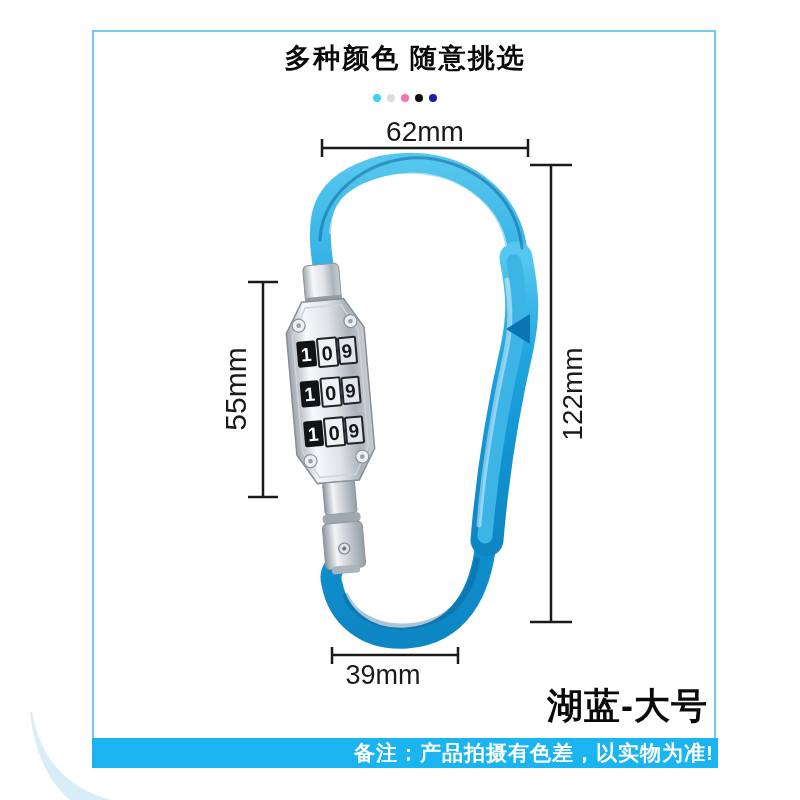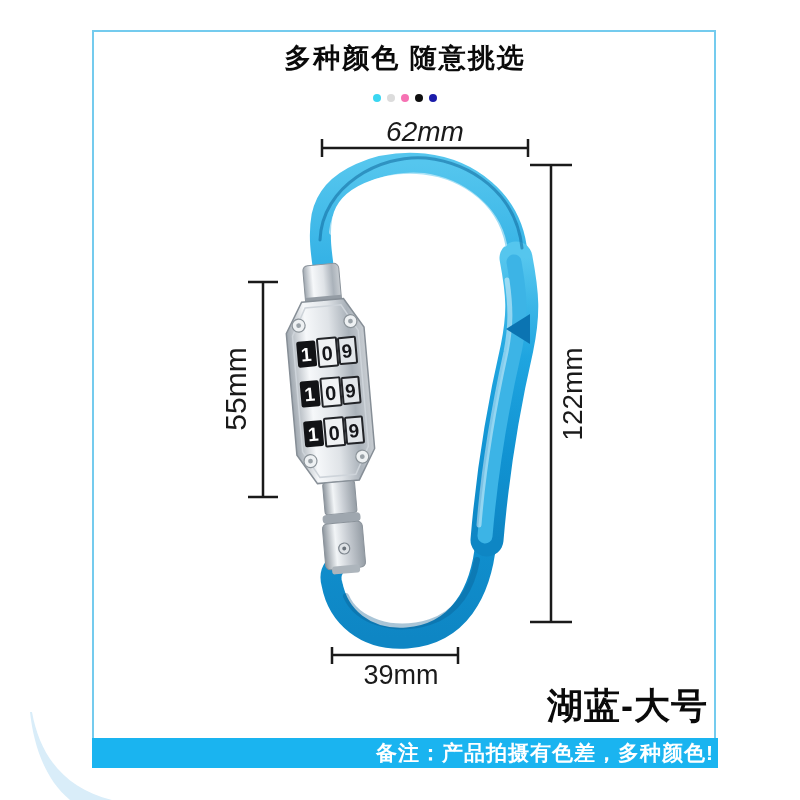--- a/index.html
+++ b/index.html
@@ -18,26 +18,26 @@
   .title{
     left:92px;top:40px;width:626px;text-align:center;
     font-size:27px;font-weight:800;color:#0a0a0a;letter-spacing:2px;
   }
   .dots{
     left:92px;top:94px;width:626px;display:flex;justify-content:center;gap:6px;
   }
   .dot{width:8px;height:8px;border-radius:50%;}
   
   .dim{color:#1a1a1a;font-size:28px;font-weight:400;white-space:nowrap;}
-  .dim-62{left:350px;top:116px;width:150px;text-align:center;font-style:italic;}
+  .dim-62{left:350px;top:116px;width:150px;text-align:center;}
   .dim-55{left:176px;top:372px;width:120px;text-align:center;font-size:30px;
           transform:rotate(-90deg);transform-origin:center;}
   .dim-122{left:508px;top:378px;width:130px;text-align:center;
           transform:rotate(-90deg);transform-origin:center;}
-  .dim-39{left:336px;top:660px;width:130px;text-align:center;font-size:27px;}
+  .dim-39{left:318px;top:660px;width:130px;text-align:center;font-size:27px;}
   
   .product-name{
     left:92px;top:682px;width:616px;text-align:right;
     font-size:36px;font-weight:800;color:#0a0a0a;letter-spacing:1px;
   }
   
   .footer{
     left:92px;top:738px;width:626px;height:30px;
     display:flex;align-items:center;justify-content:flex-end;
     padding-right:4px;box-sizing:border-box;
@@ -175,14 +175,14 @@
 </svg>
 
 <div class="abs dim dim-62">62mm</div>
 <div class="abs dim dim-55">55mm</div>
 <div class="abs dim dim-122">122mm</div>
 <div class="abs dim dim-39">39mm</div>
 
 <div class="abs product-name">湖蓝-大号</div>
 
 <div class="abs footer" style="background-color: rgb(26, 180, 240);">
-  <span>备注：产品拍摄有色差，多种颜色!</span>
+  <span>备注：产品拍摄有色差，以实物为准!</span>
 </div>
 
 </body></html>

